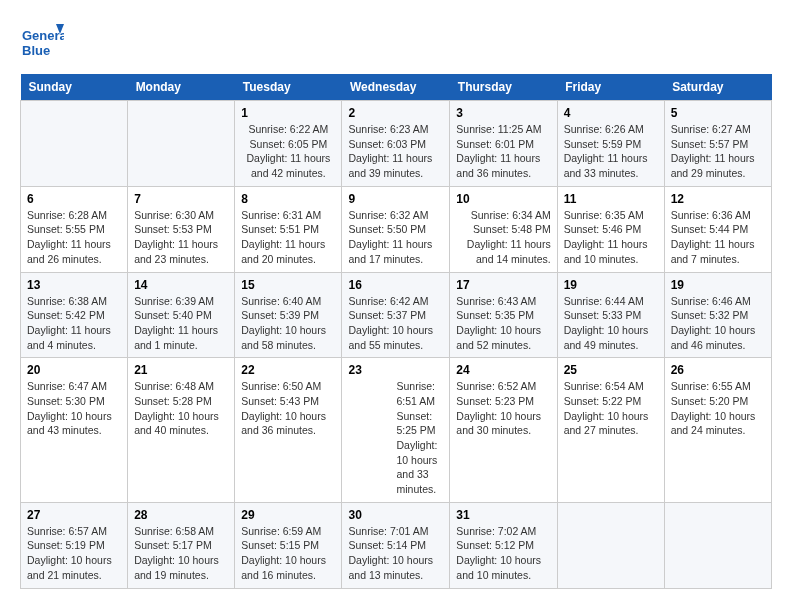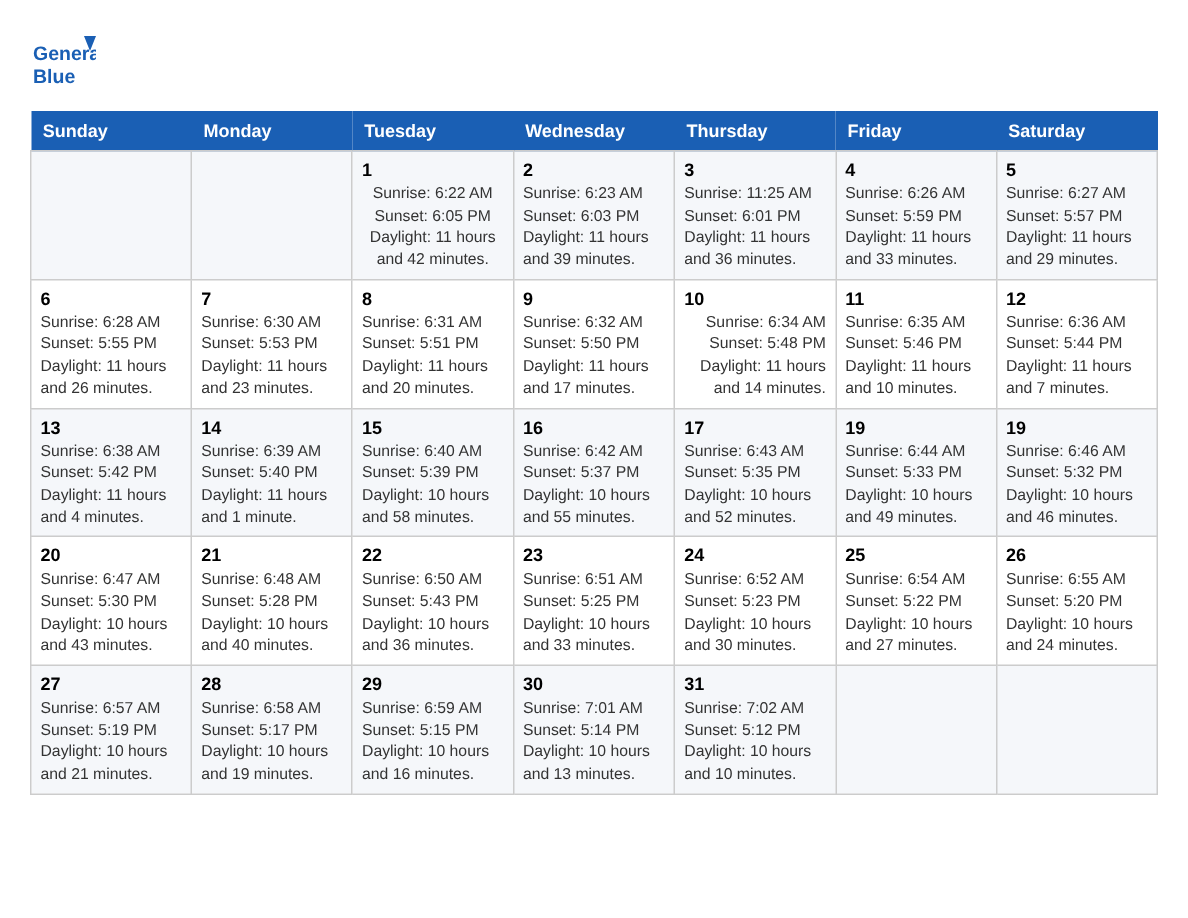--- a/index.html
+++ b/index.html
@@ -267,21 +267,21 @@
         </td>
         <td>
           <span class="day-number">22</span>
           <div class="day-info" style="white-space: pre-line;">Sunrise: 6:50 AM
 Sunset: 5:43 PM
 Daylight: 10 hours
 and 36 minutes.</div>
         </td>
         <td>
           <span class="day-number">23</span>
-          <div class="day-info" style="white-space: pre-line;">Sunrise: 6:51 AM
+          <div class="day-info" style="white-space: pre-line; margin-left: 48px;">Sunrise: 6:51 AM
 Sunset: 5:25 PM
 Daylight: 10 hours
 and 33 minutes.</div>
         </td>
         <td>
           <span class="day-number">24</span>
           <div class="day-info" style="white-space: pre-line;">Sunrise: 6:52 AM
 Sunset: 5:23 PM
 Daylight: 10 hours
 and 30 minutes.</div>

